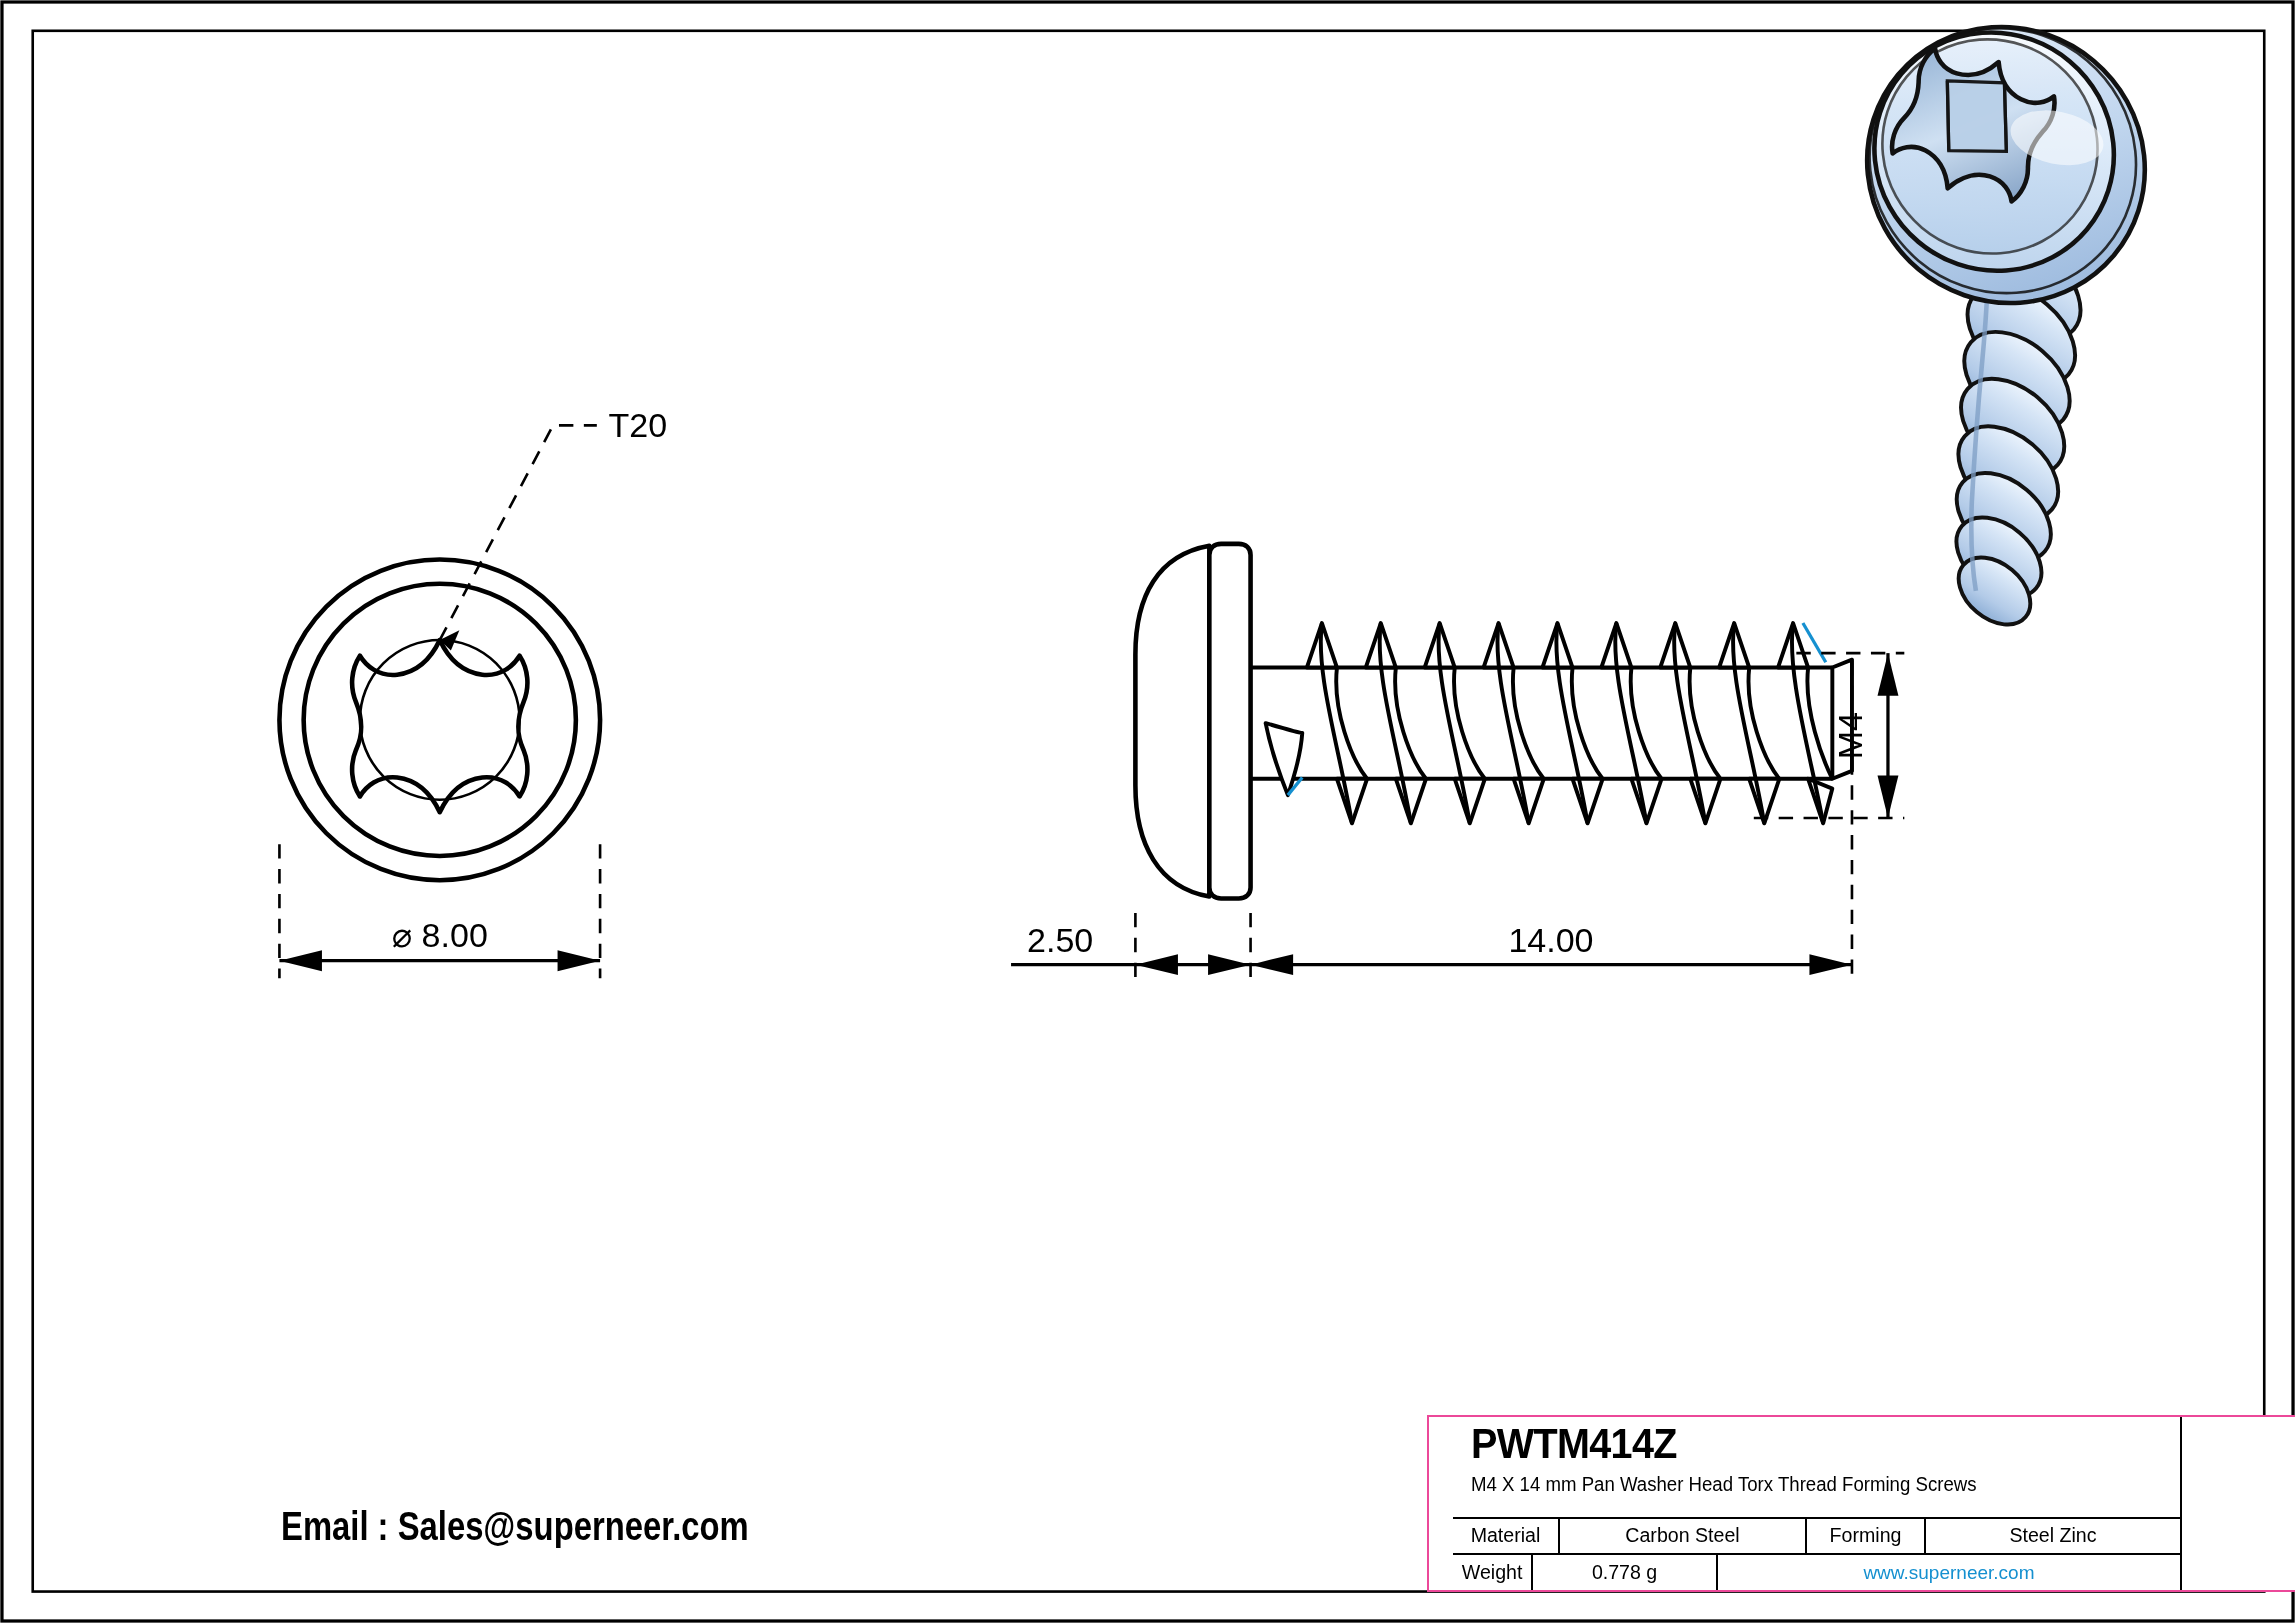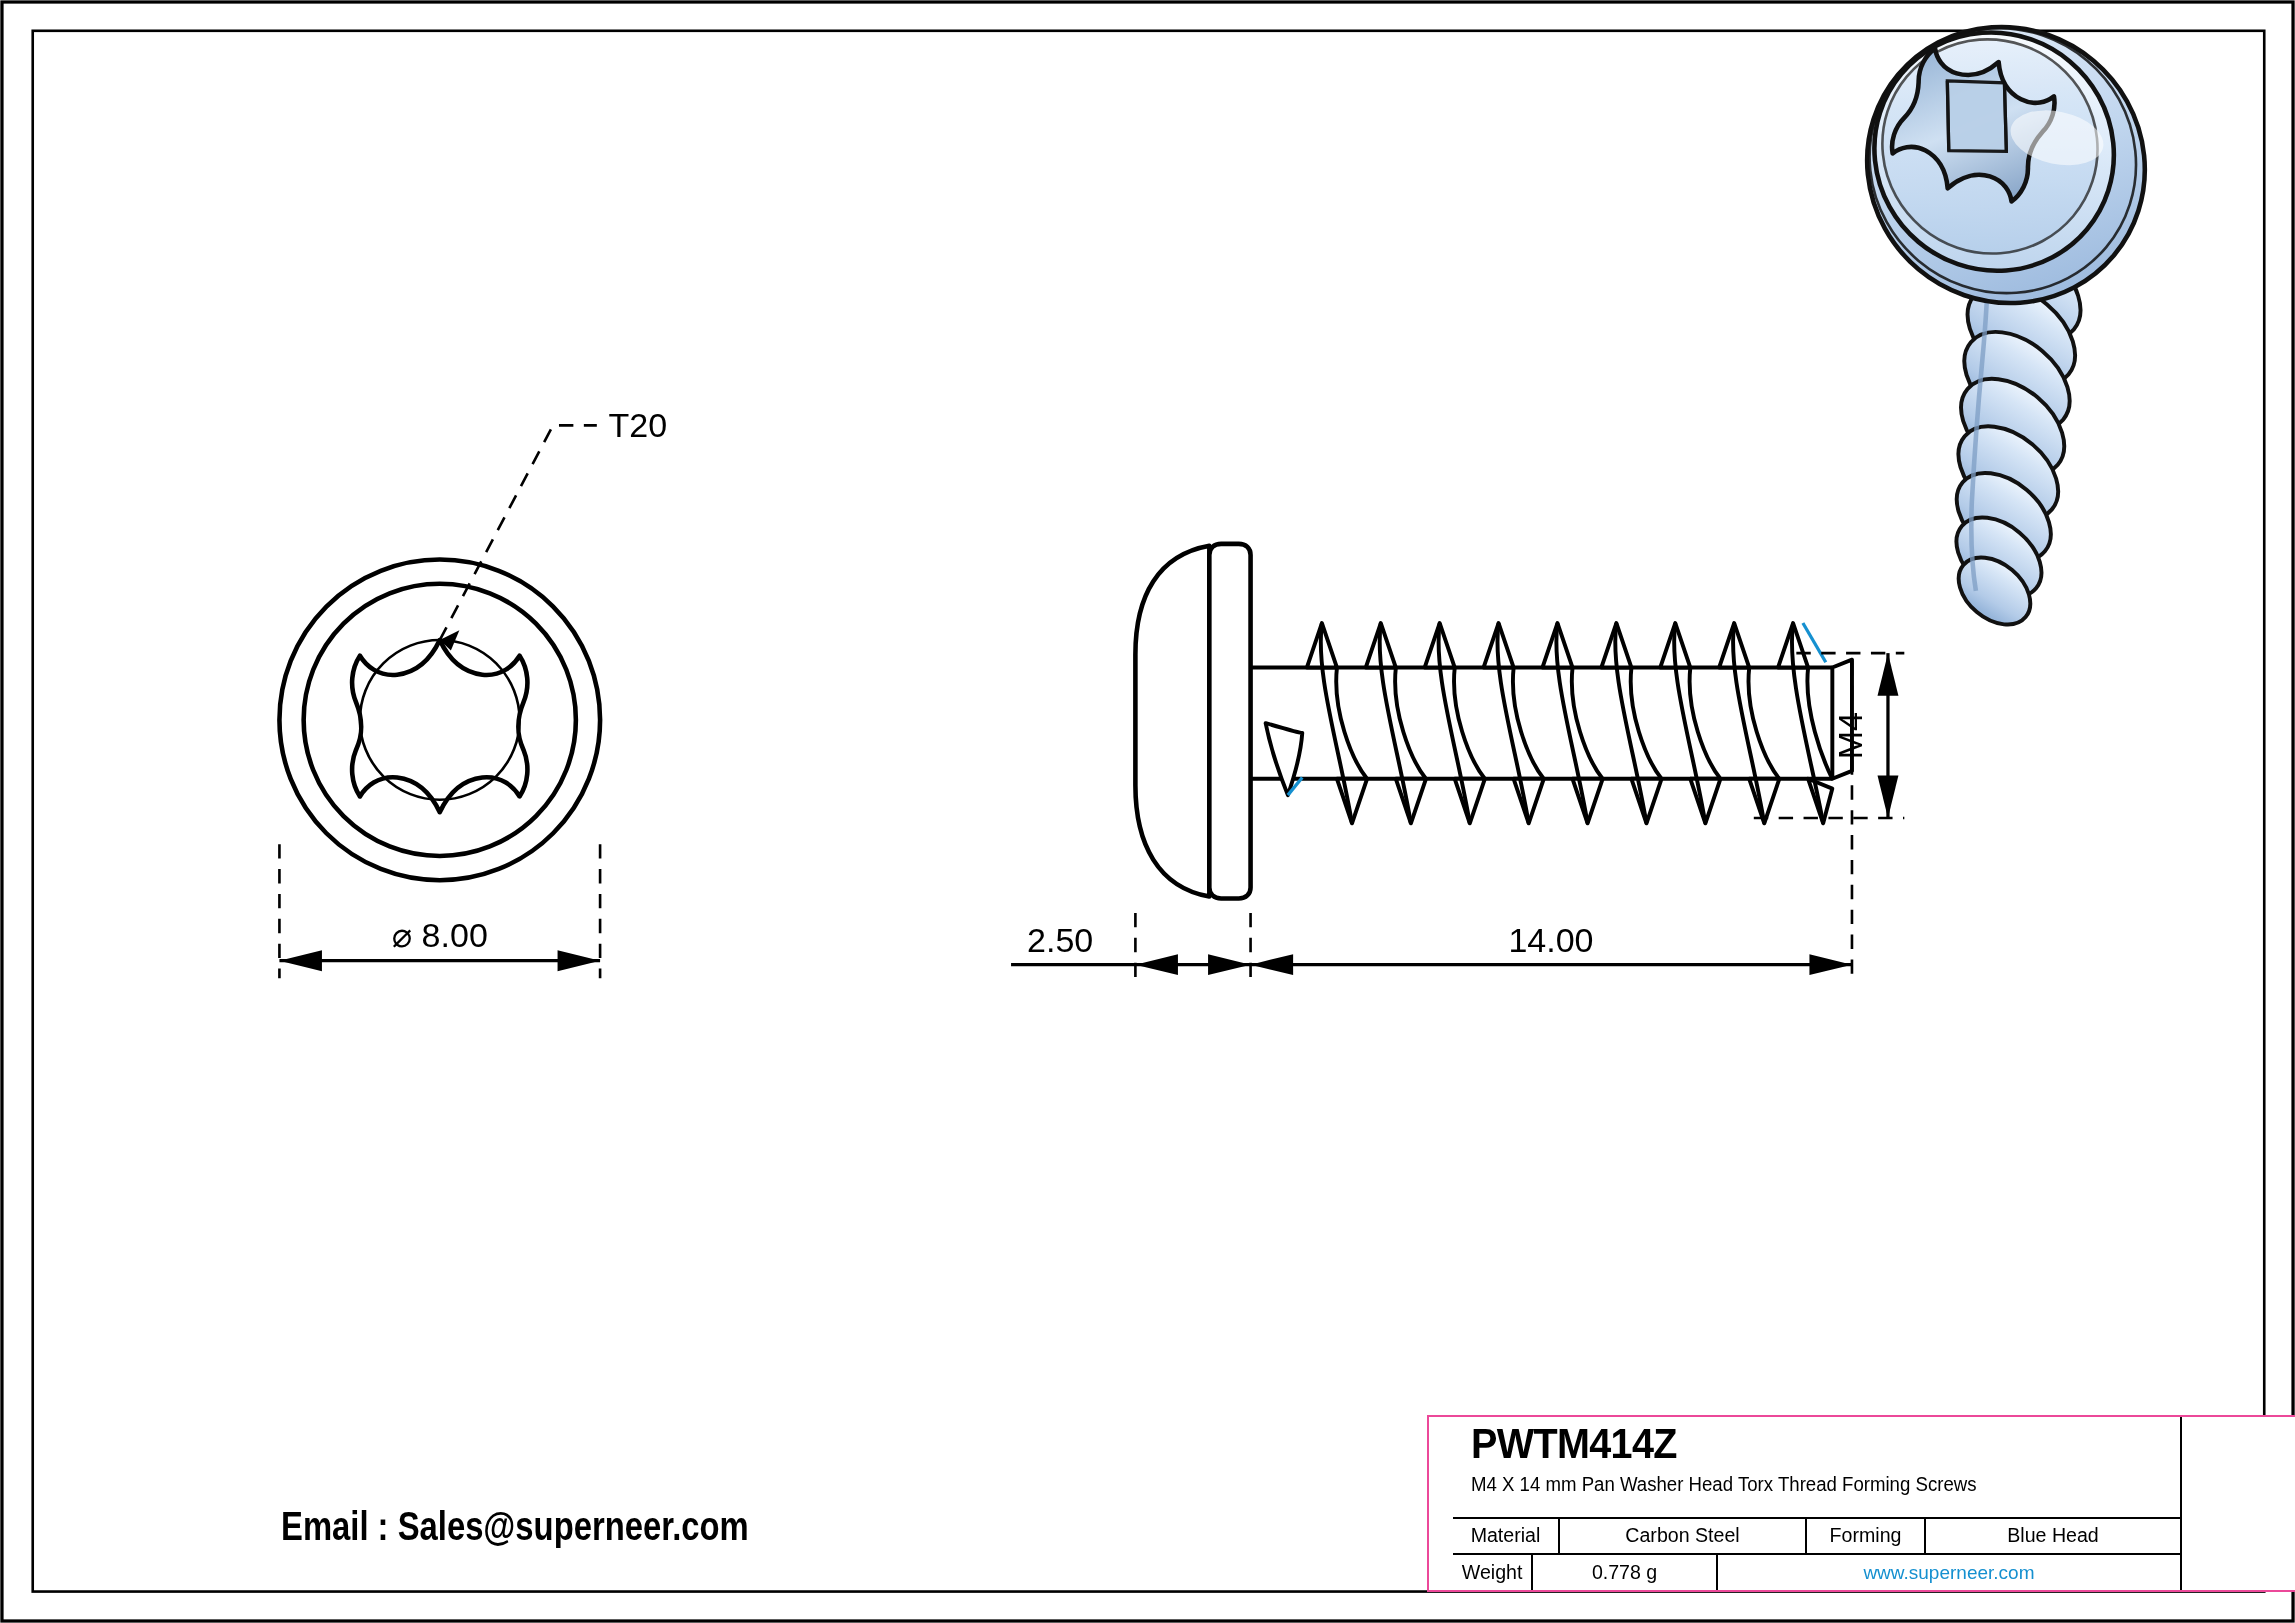--- a/index.html
+++ b/index.html
@@ -283,21 +283,21 @@
     <div id="tb-left">
       <div id="tb-info">
         <div id="tb-partno">PWTM414Z</div>
         <div id="tb-desc">M4 X 14 mm Pan Washer Head Torx Thread Forming Screws</div>
       </div>
 
       <div class="tb-row first">
         <div class="tb-cell cv w-label">Material</div>
         <div class="tb-cell cv w-matval">Carbon Steel</div>
         <div class="tb-cell cv w-finlabel">Forming</div>
-        <div class="tb-cell w-finval">Blue Head</div>
+        <div class="tb-cell w-finval">Steel Zinc</div>
       </div>
 
       <div class="tb-row">
         <div class="tb-cell cv w-label">Weight</div>
         <div class="tb-cell cv w-matval">0.778 g</div>
         <div class="tb-cell w-url">
           <span class="url-txt">www.superneer.com</span>
         </div>
       </div>
     </div>

